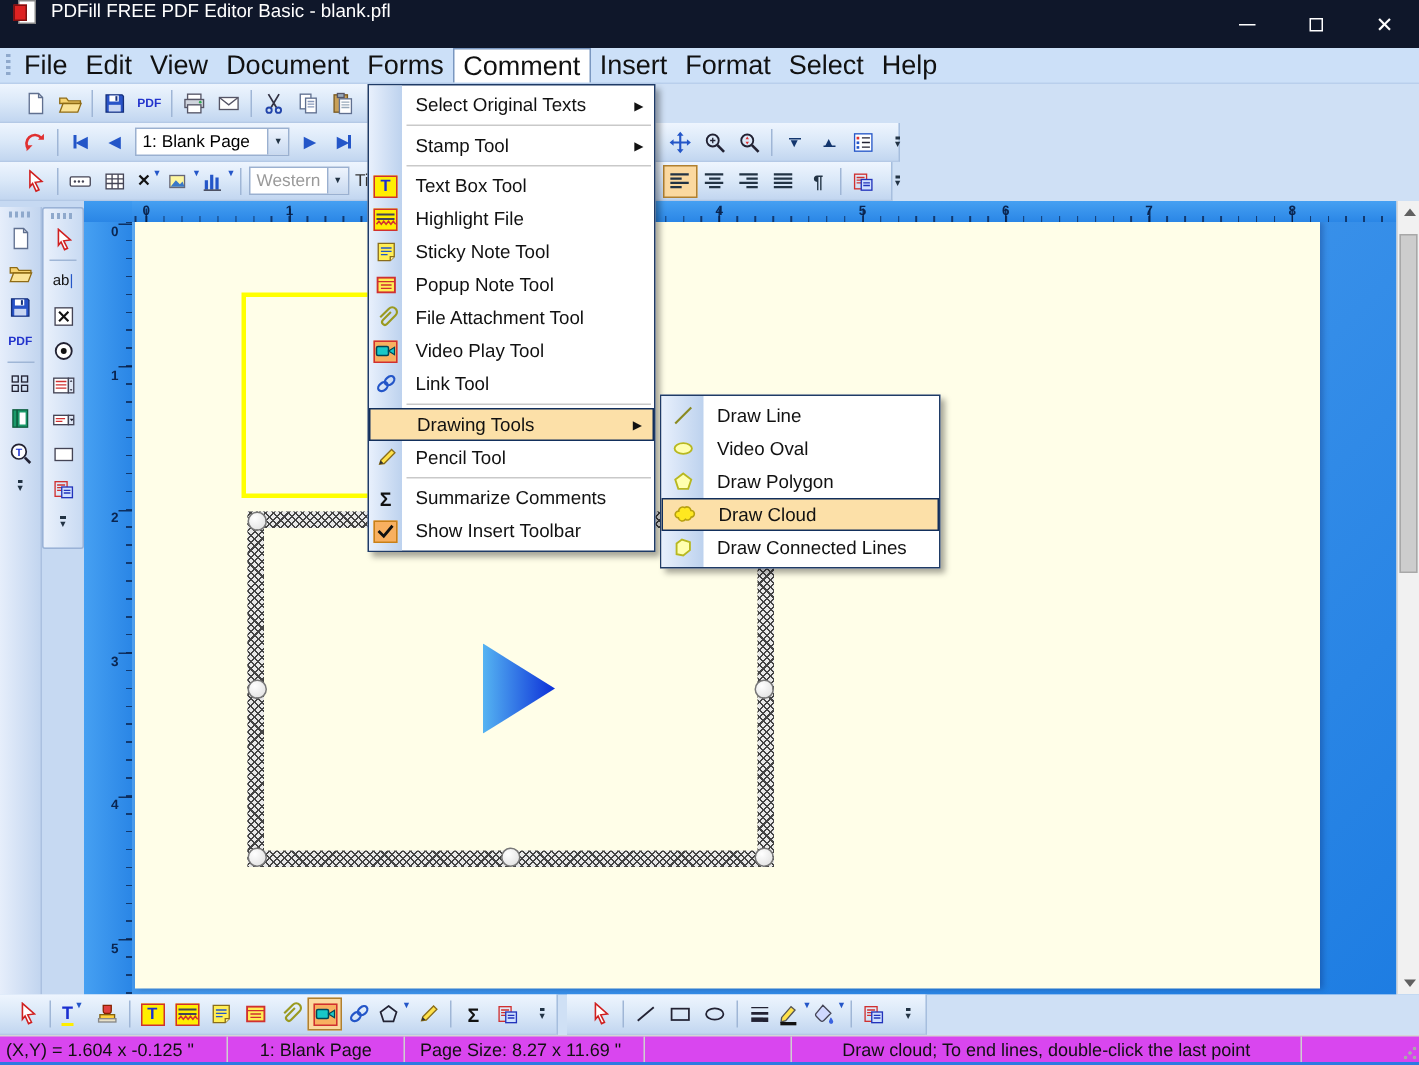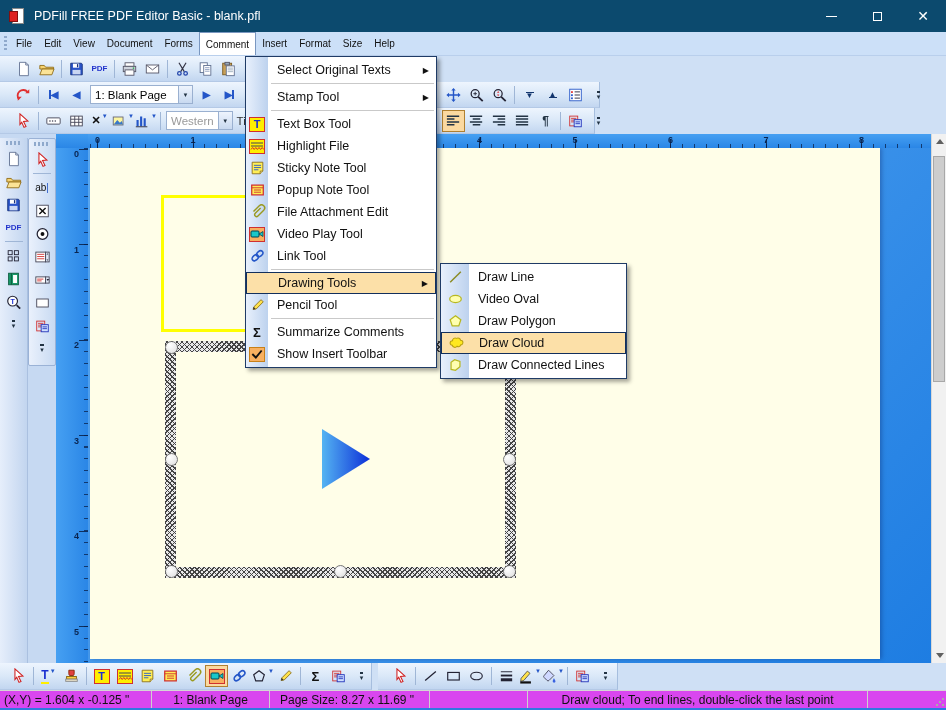--- a/index.html
+++ b/index.html
@@ -1,33 +1,33 @@
 <!DOCTYPE html>
 <html><head>
 <meta charset="utf-8">
 <style>
   html,body{margin:0;padding:0;background:#888;}
   *{box-sizing:border-box;font-family:"Liberation Sans",sans-serif;}
   .app{position:relative;width:946px;height:710px;background:#cfe0f5;overflow:hidden;}
 
   
-  .titlebar{position:absolute;left:0;top:0;width:946px;height:32px;background:#0c4a6e;display:flex;align-items:center;}
+  .titlebar{position:absolute;left:0;top:0;width:946px;height:32px;background:#0f172a;display:flex;}
   .app-icon{width:17px;height:17px;margin:0 8px 0 9px;position:relative;}
   .app-icon .pg{position:absolute;left:3px;top:0;width:12px;height:16px;background:#fff;border:1px solid #888;}
   .app-icon .mk{position:absolute;left:0px;top:3px;width:9px;height:11px;background:#d22;border:1px solid #801010;}
   .title-text{color:#fff;font-size:12.5px;}
   .win-controls{position:absolute;right:0;top:0;height:32px;display:flex;}
   .win-btn{width:46px;height:32px;display:flex;align-items:center;justify-content:center;color:#fff;font-size:13px;}
   .win-btn .sq{width:9px;height:9px;border:1px solid #fff;display:block;}
   .win-btn .mn{width:11px;height:1px;background:#fff;display:block;}
 
   
   .menubar{position:absolute;left:0;top:32px;width:946px;height:24px;background:#cce0f8;display:flex;align-items:stretch;border-bottom:1px solid #b9cfec;}
   .grip-v{width:5px;margin:4px 2px 4px 3px;background:repeating-linear-gradient(180deg,#8fa9cc 0 2px,transparent 2px 4px);background-size:3px 100%;background-repeat:no-repeat;background-position:center;}
-  .mb-item{padding:0 6px;display:flex;align-items:center;font-size:10px;color:#111;}
+  .mb-item{padding:0 6px;display:flex;align-items:center;font-size:18px;color:#111;}
   .mb-item.open{background:#fff;border:1px solid #7a97c0;border-bottom:none;}
 
   
   .tbrow{position:absolute;left:0;width:946px;height:26px;background:#cfe0f5;}
   .r1{top:56px;}.r2{top:82px;}.r3{top:108px;}
   .tb-panel{position:absolute;left:0;top:0;height:26px;background:linear-gradient(180deg,#eef5fe 0%,#dae8f8 50%,#c2d6f0 100%);border-right:1px solid #a6bede;border-bottom:1px solid #b4c9e6;display:flex;align-items:center;padding-left:2px;}
   .tb-float{position:absolute;top:0;height:26px;display:flex;align-items:center;}
   .tb-btn{width:23px;height:22px;display:inline-flex;align-items:center;justify-content:center;flex:0 0 auto;}
   .tb-btn svg{width:17px;height:16px;display:block;}
   .tb-btn.pressed{background:#fbd9a0;border:1px solid #b08030;}
@@ -157,21 +157,21 @@
         <span class="mb-item open">
           <span>Comment</span>
         </span>
         <span class="mb-item">
           <span>Insert</span>
         </span>
         <span class="mb-item">
           <span>Format</span>
         </span>
         <span class="mb-item">
-          <span>Size</span>
+          <span>Select</span>
         </span>
         <span class="mb-item">
           <span>Help</span>
         </span>
       </span>
   </div>
 
   <div class="tbrow r1">
     <div class="tb-panel" style="width:320px;" id="bar1">
         <span class="grip-v"></span>
@@ -790,21 +790,21 @@
           </svg>
         </span>
         <span class="mi-label">Popup Note Tool</span>
       </div>
       <div class="menu-item">
         <span class="mi-icon">
           <svg viewBox="0 0 18 18">
             <path d="M12.5 4.5l-6 6a2.1 2.1 0 003 3l6.5-6.5a3.5 3.5 0 00-5-5L4.5 8.5" fill="none" stroke="#9a9a20" stroke-width="1.6"></path>
           </svg>
         </span>
-        <span class="mi-label">File Attachment Edit</span>
+        <span class="mi-label">File Attachment Tool</span>
       </div>
       <div class="menu-item">
         <span class="mi-icon">
           <span class="mi-box" style="background:#f8b060;border:1px solid #d03030;">
             <svg viewBox="0 0 14 14" width="13" height="12">
               <rect x="1" y="4" width="8" height="6" rx="1" fill="#19c8c8" stroke="#004455"></rect>
               <path d="M9 7l4-2.5v5z" fill="#19c8c8" stroke="#004455" stroke-width=".8"></path>
             </svg>
           </span>
         </span>

